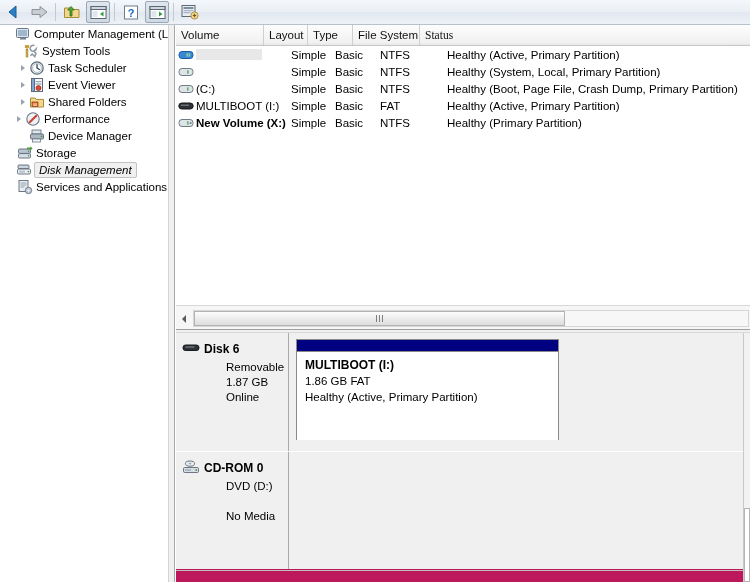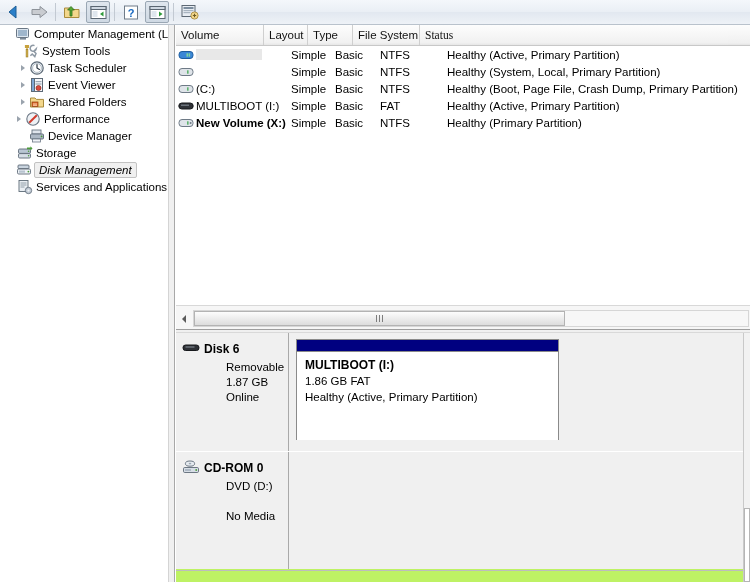--- a/index.html
+++ b/index.html
@@ -99,21 +99,21 @@
     background:repeating-linear-gradient(to right,#7d7d7d 0 1px,transparent 1px 3px);}
   .pane-split{
     position:absolute;left:176px;top:329px;width:574px;height:4px;
     background:#f0f0f0;border-top:1px solid #9e9e9e;border-bottom:1px solid #d9d9d9;
     box-sizing:border-box;
   }
 
   
   .gview{
     position:absolute;left:176px;top:333px;width:567px;height:249px;
-    background:#bef264;overflow:hidden;
+    background:#be185d;overflow:hidden;
   }
   .disk-row{position:relative;display:flex;height:118px;box-sizing:border-box;}
   .disk-row + .disk-row{border-top:1px solid #ffffff;}
   .disk-info{
     width:113px;flex:0 0 113px;box-sizing:border-box;
     border-right:1px solid #a9a9a9;padding:8px 0 0 6px;background:#f0f0f0;
   }
   .disk-title{display:flex;align-items:center;font-weight:bold;font-size:12px;margin-bottom:3px;}
   .dicon{width:18px;height:16px;flex:0 0 18px;margin-right:4px;display:block;}
   .disk-line{font-size:11.5px;line-height:15px;margin-left:44px;}

